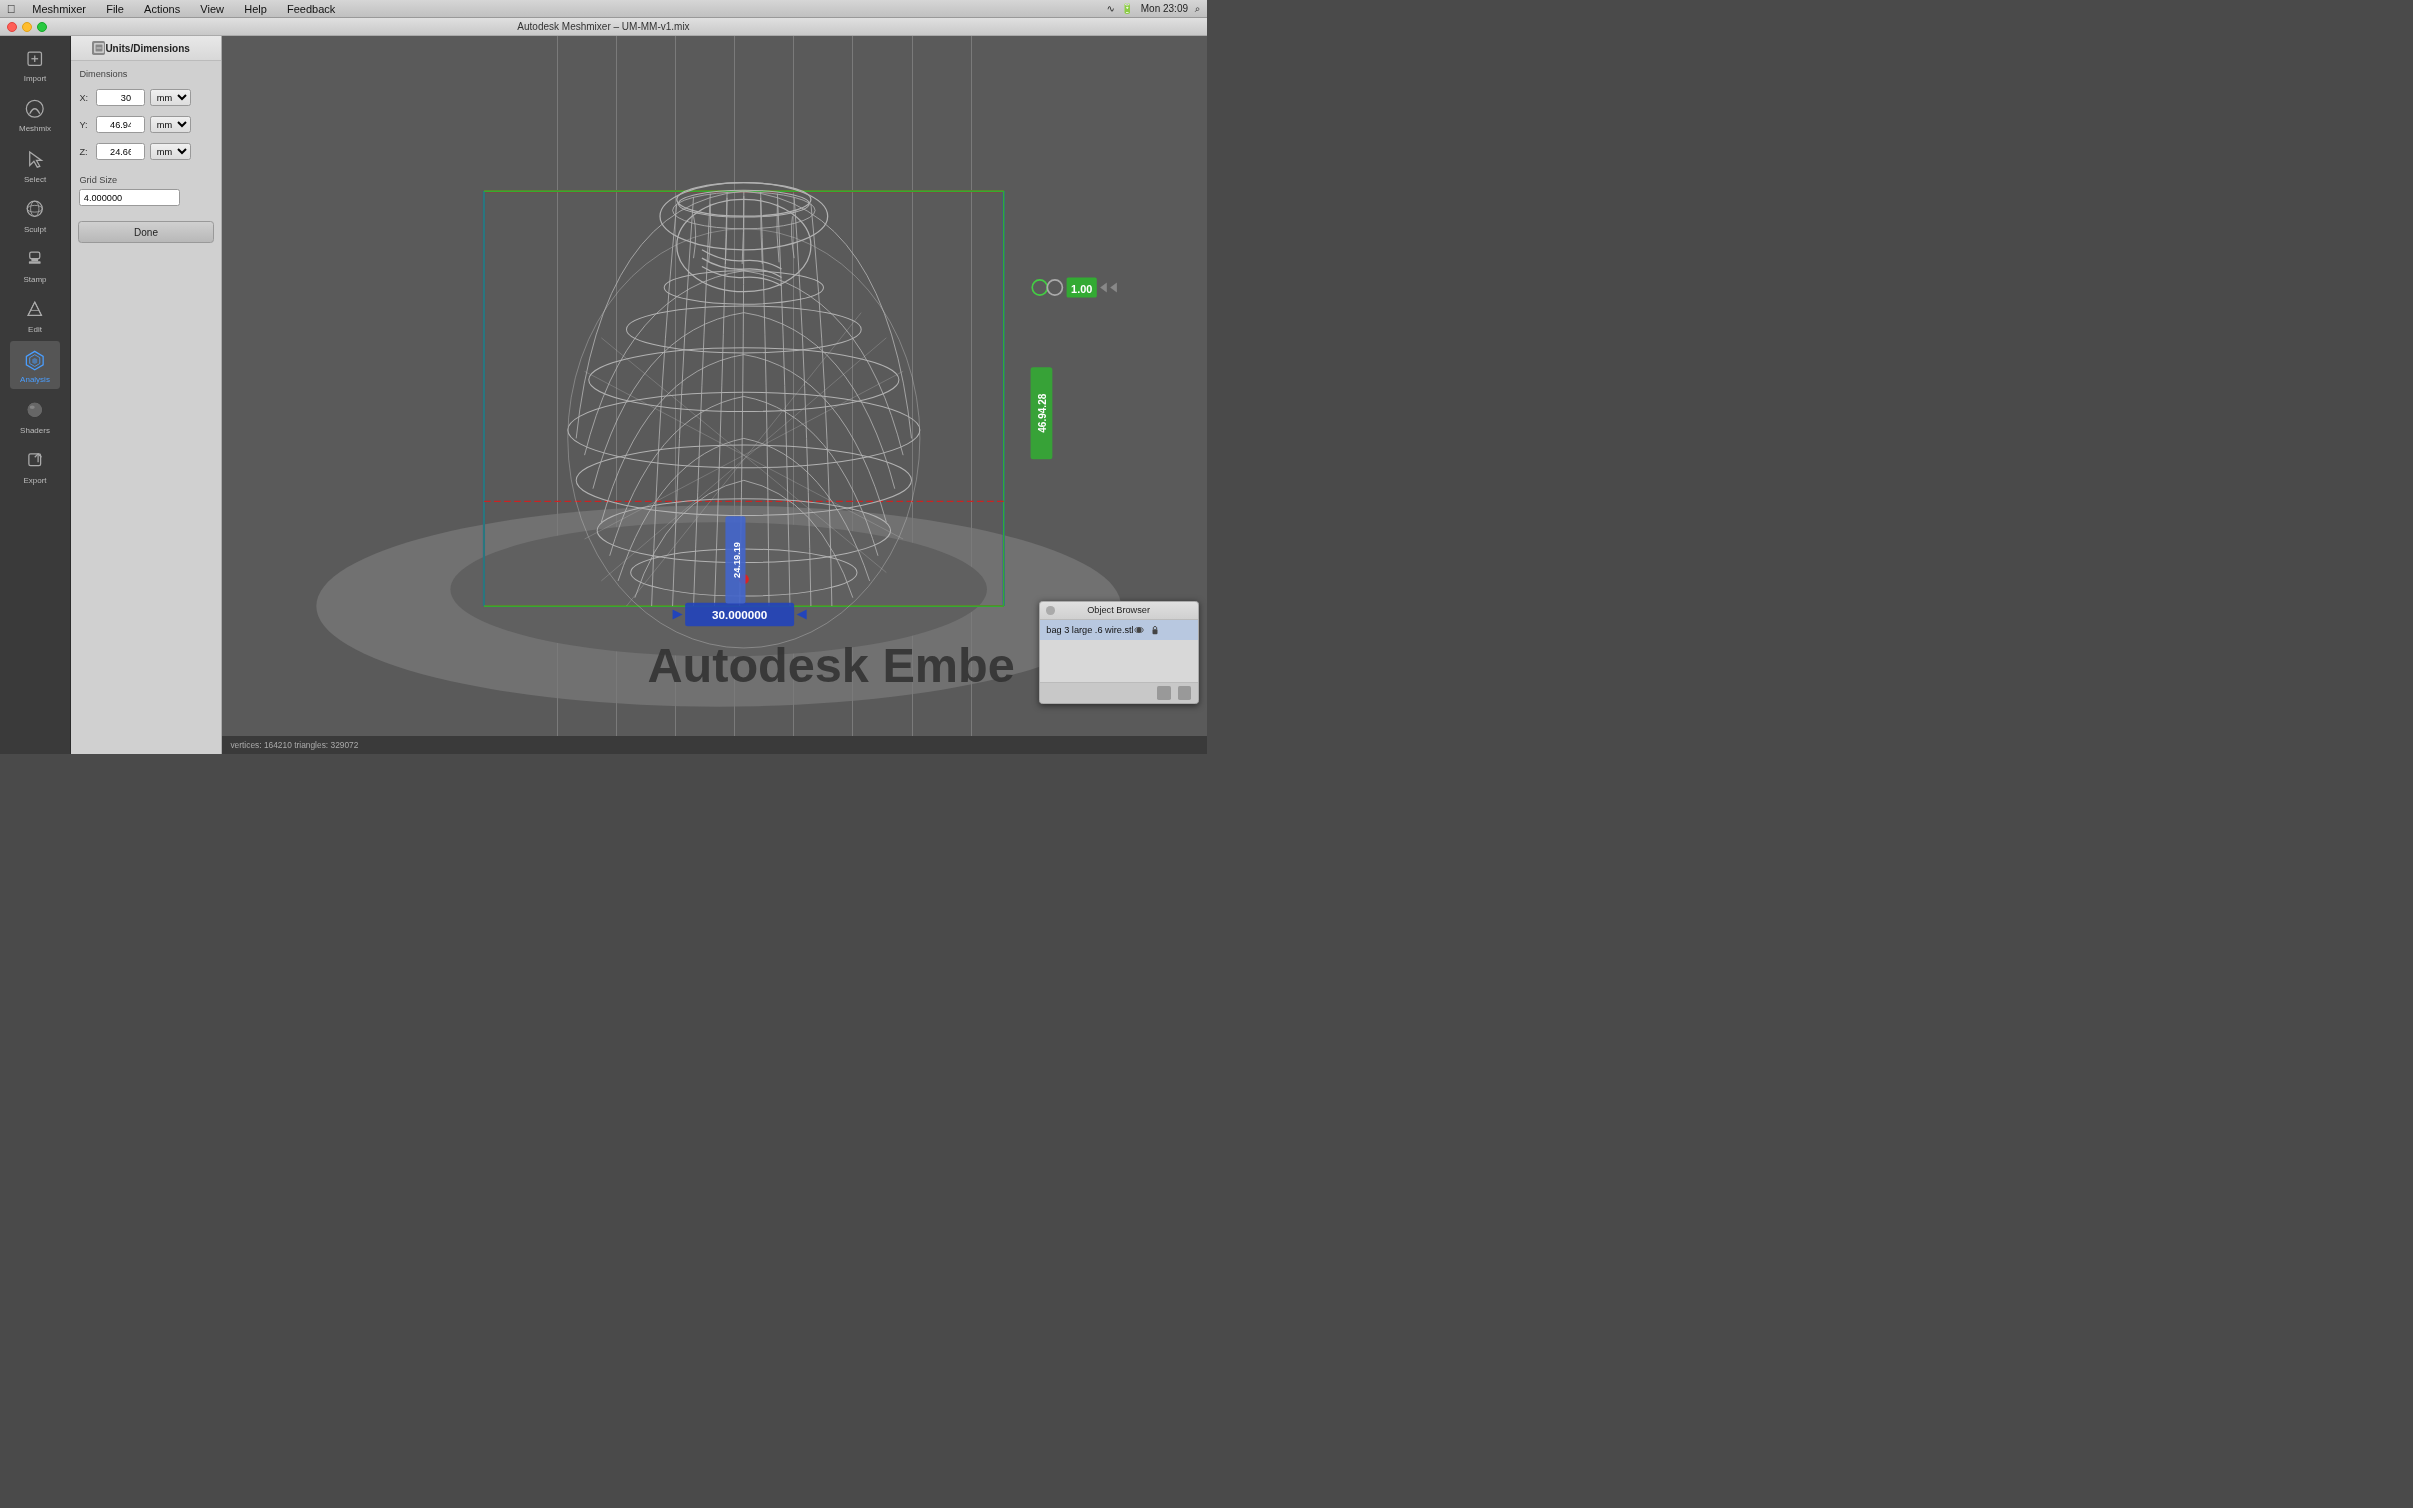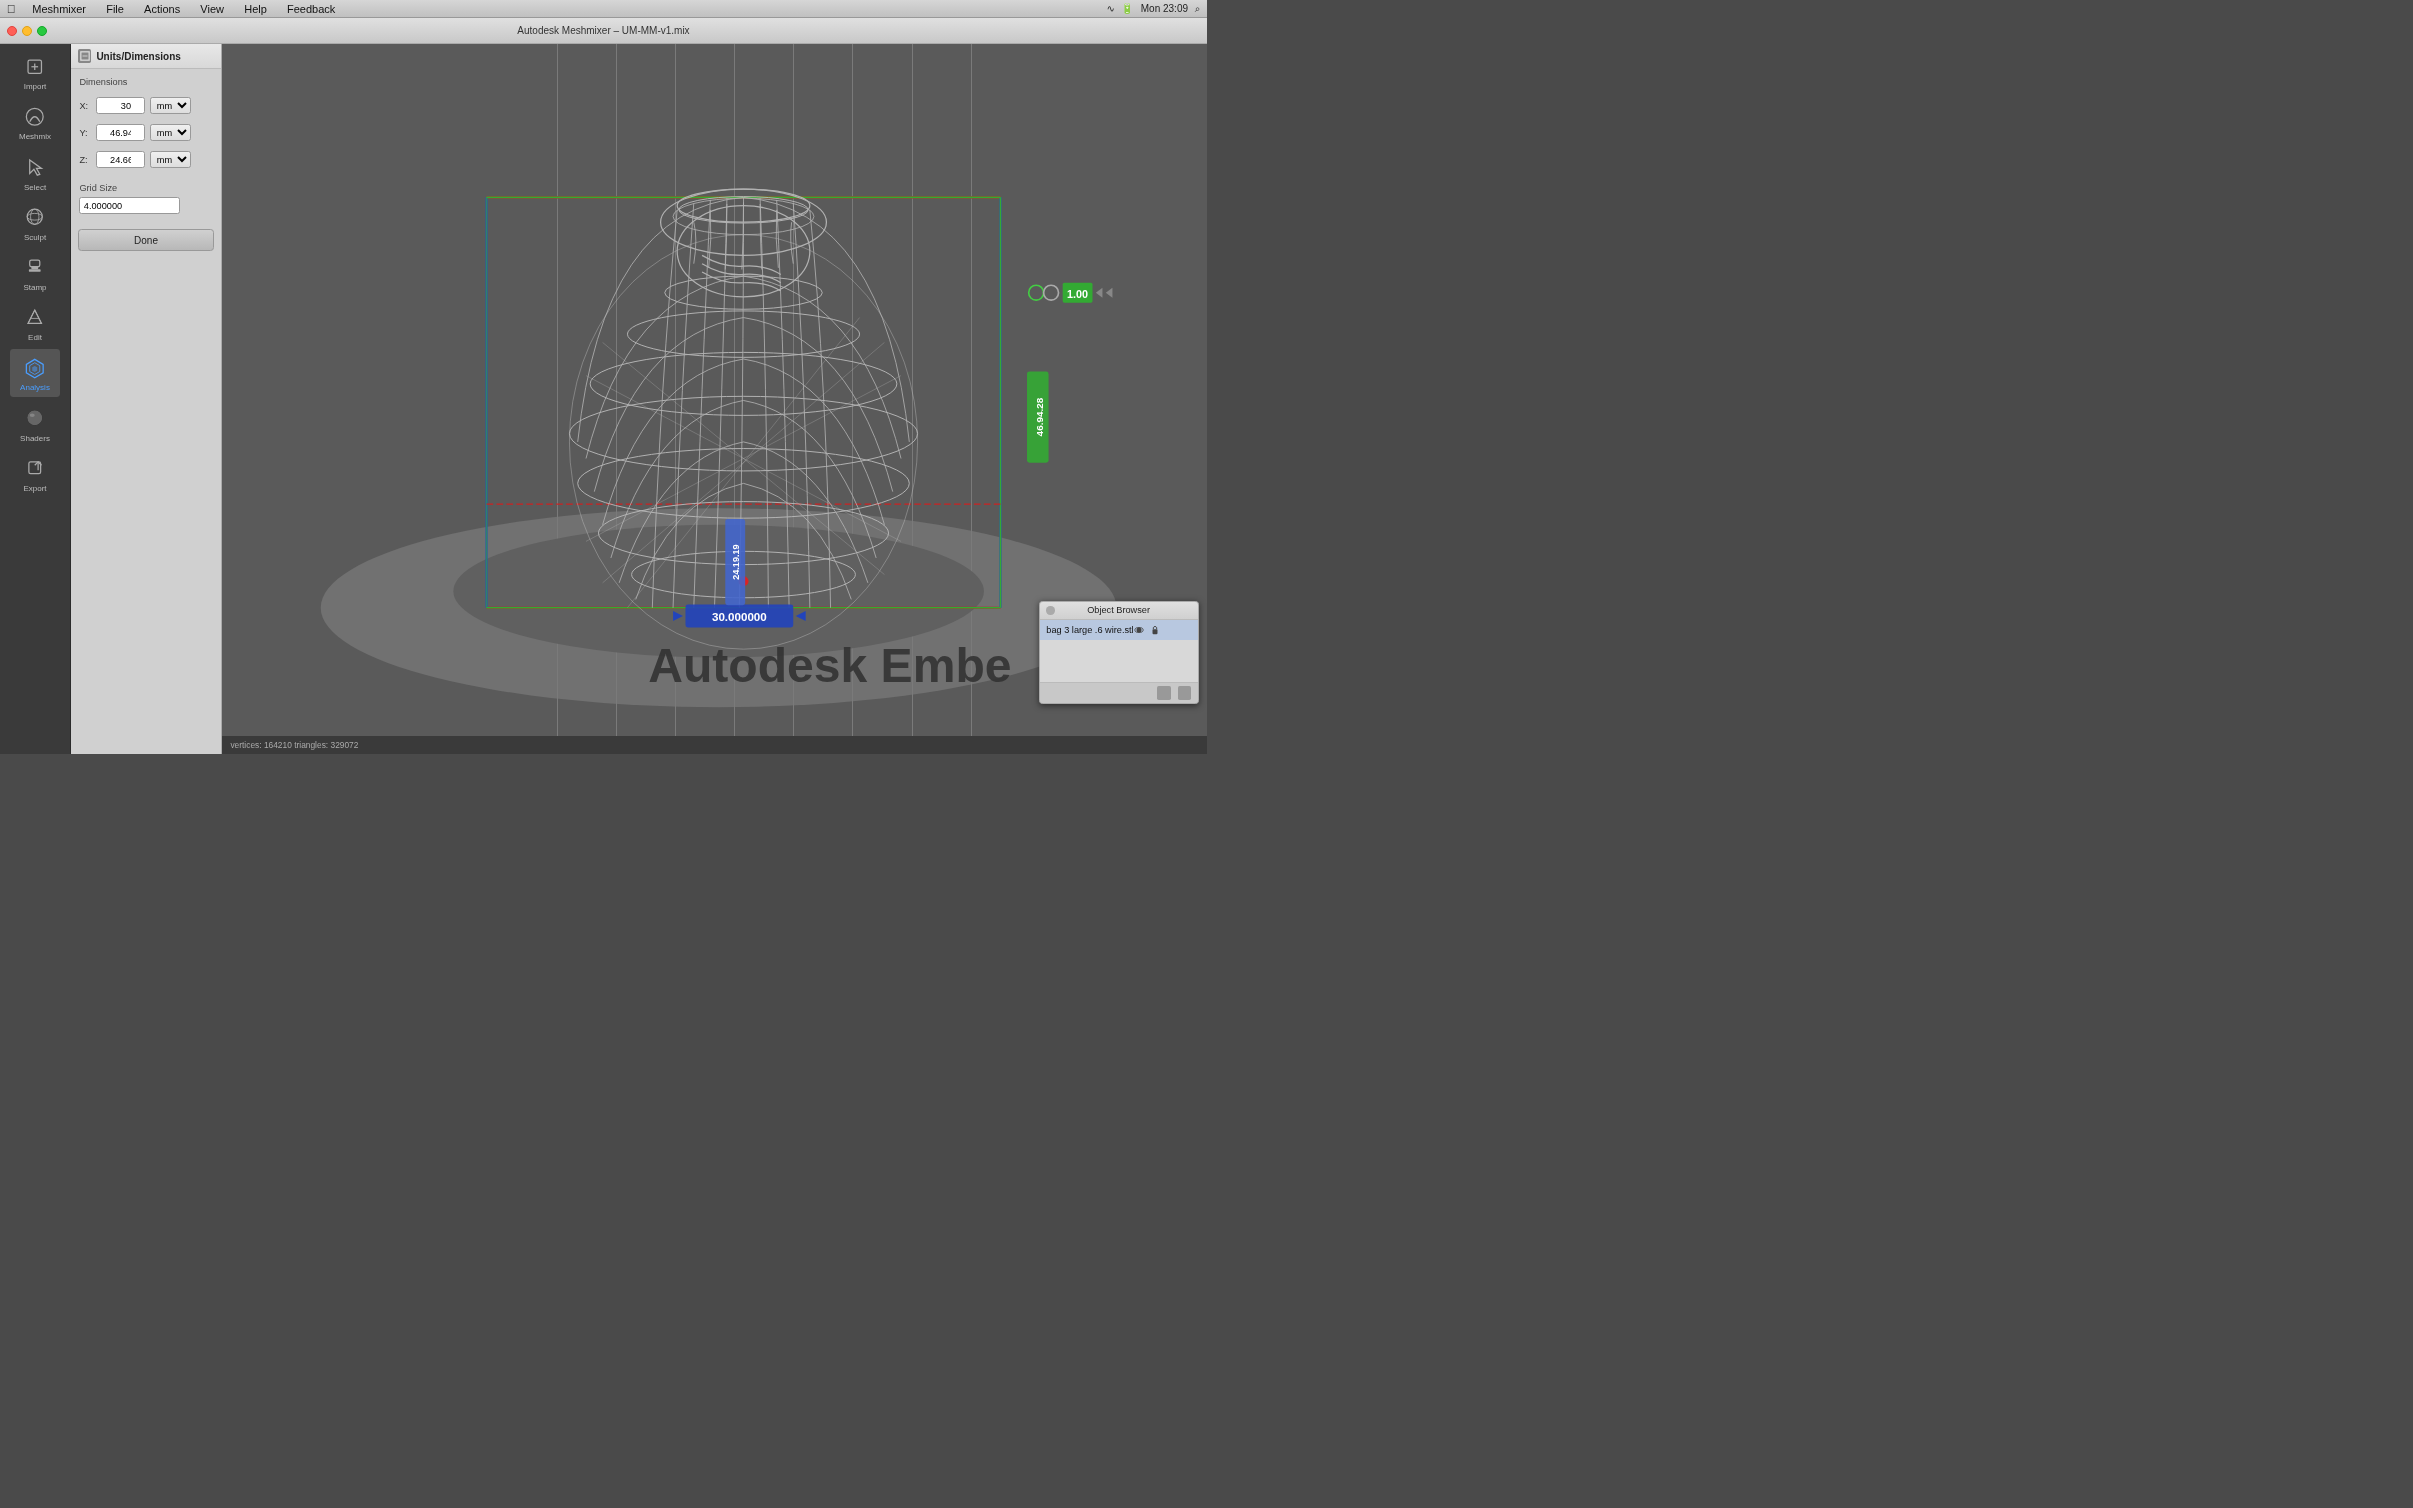--- a/index.html
+++ b/index.html
@@ -59,21 +59,21 @@
       right: 0;
       bottom: 0;
       background: #5a5a5a;
       display: flex;
       flex-direction: column;
     }
 
     
     #title-bar {
       width: 100%;
-      height: 26px;
+      height: 18px;
       background: linear-gradient(to bottom, #e0e0e0, #c8c8c8);
       display: flex;
       align-items: center;
       justify-content: center;
       position: relative;
       border-bottom: 0.8px solid #aaa;
     }
     #title-bar .traffic-lights {
       position: absolute;
       left: 6.7px;
@@ -141,24 +141,23 @@
     #units-panel {
       width: 151px;
       background: #d0d0d0;
       border-right: 0.8px solid #aaa;
       padding: 0;
       display: flex;
       flex-direction: column;
     }
     #units-panel-header {
       background: linear-gradient(to bottom, #e8e8e8, #d8d8d8);
-      padding: 5px 7px;
-      display: flex;
-      align-items: center;
-      gap: 5px;
+      padding: 5px 21px;
+      display: flex;
+      align-items: center;
       border-bottom: 0.8px solid #bbb;
     }
     #units-panel-header .panel-icon {
       width: 13.4px;
       height: 13.4px;
       background: #888;
       border-radius: 1.7px;
       display: flex;
       align-items: center;
       justify-content: center;

